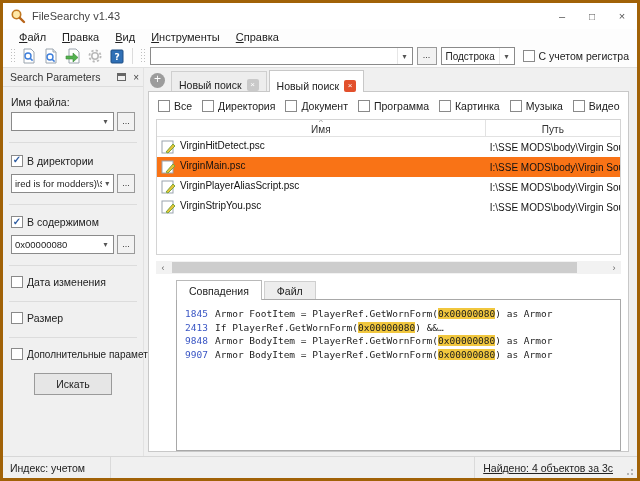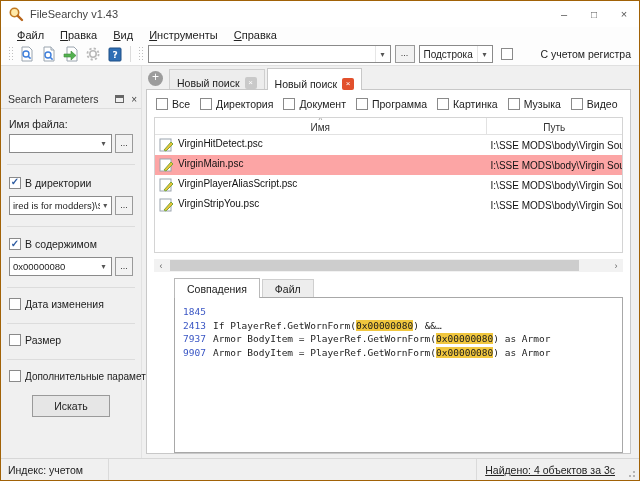--- a/index.html
+++ b/index.html
@@ -1,17 +1,17 @@
 <!DOCTYPE html>
 <html><head>
 <meta charset="utf-8">
 <style>
   * { margin:0; padding:0; box-sizing:border-box; }
   html,body { width:640px; height:481px; font-family:"Liberation Sans",sans-serif; background:#e8e8e8; }
-  .window { position:relative; width:640px; height:481px; background:#f0f0f0; border:1px solid #a16207; display:flex; flex-direction:column; overflow:hidden; }
+  .window { position:relative; width:640px; height:481px; background:#f0f0f0; border:3px solid #a16207; display:flex; flex-direction:column; overflow:hidden; }
 
   
   .titlebar { height:26px; background:#ffffff; display:flex; align-items:center; flex:0 0 auto; }
   .app-icon { width:16px; height:16px; margin:0 6px 0 7px; }
   .title-text { font-size:11px; color:#444; }
   .win-controls { margin-left:auto; display:flex; height:100%; }
   .win-btn { width:30px; height:100%; display:flex; align-items:center; justify-content:center; font-size:11px; color:#555; cursor:default; }
   .win-btn.max { font-size:10px; }
 
   
@@ -30,21 +30,21 @@
   .mode-select { width:74px; height:18px; background:#fff; border:1px solid #8a8a8a; display:flex; align-items:center; font-size:10px; color:#222; padding-left:4px; margin:0 2px; }
   .cb { display:inline-flex; align-items:center; font-size:10.5px; color:#222; white-space:nowrap; }
   .box { width:12px; height:12px; background:#fff; border:1px solid #8a8a8a; display:inline-flex; align-items:center; justify-content:center; margin-right:4px; flex:0 0 auto; font-size:10px; line-height:10px; color:#2c5aa0; font-weight:bold; }
   .box.checked::after { content:"✓"; margin-top:-1px; }
 
   
   .dock { flex:1 1 auto; display:flex; background:#f0f0f0; overflow:hidden; }
 
   
   .sidebar { width:141px; flex:0 0 auto; display:flex; flex-direction:column; border-right:1px solid #e2e2e2; }
-  .sb-header { height:19px; display:flex; align-items:center; padding:0 4px 0 7px; border-bottom:1px solid #dddddd;margin-top:24px; }
+  .sb-header { height:19px; display:flex; align-items:center; padding:0 4px 0 7px; border-bottom:1px solid #dddddd; }
   .sb-title { font-size:10.5px; color:#333; flex:1; }
   .pin-icon { width:9px; height:8px; border:1px solid #666; border-top:3px solid #666; margin-right:7px; }
   .sb-close { font-size:10px; color:#444; }
   .sb-body { padding:9px 8px 0 8px; font-size:10.5px; color:#222; }
   .sb-label { margin-bottom:4px; }
   .combo-row { display:flex; align-items:center; }
   .sb-combo { flex:1 1 auto; height:19px; background:#fff; border:1px solid #8a8a8a; display:flex; align-items:center; font-size:9.5px; color:#222; padding-left:3px; overflow:hidden; white-space:nowrap; }
   .sb-combo .combo-arrow { border-left:none; }
   .sb-dots { width:18px; height:19px; background:#f2f2f2; border:1px solid #9a9a9a; font-size:9px; color:#333; display:flex; align-items:flex-end; justify-content:center; padding-bottom:4px; margin-left:3px; flex:0 0 auto; }
   .sb-div { height:1px; background:#dcdcdc; margin:11px -2px 10px -2px; }
@@ -65,21 +65,21 @@
 
   .filter-row { display:flex; align-items:center; gap:10px; margin:2px 0 7px 2px; flex:0 0 auto; }
 
   .listwrap { border:1px solid #d4d4d4; flex:0 0 auto; height:136px; display:flex; flex-direction:column; overflow:hidden; }
   .list-header { height:17px; display:flex; border-bottom:1px solid #e2e2e2; background:#fff; flex:0 0 auto; }
   .col { position:relative; font-size:10px; color:#333; display:flex; align-items:flex-end; justify-content:center; padding-bottom:1px; }
   .col-name { width:71%; border-right:1px solid #e2e2e2; }
   .col-path { width:29%; }
   .sort-caret { position:absolute; top:-3px; left:50%; transform:translateX(-50%); font-size:8px; color:#888; }
   .lrow { height:20px; display:flex; align-items:center; font-size:10px; color:#111; flex:0 0 auto; }
-  .lrow.sel { background:#fca5a5; }
+  .lrow.sel { background:#f97316; }
   .cell-name { width:71%; display:flex; align-items:flex-start; padding-left:4px; overflow:hidden; white-space:nowrap; }
   .cell-path { width:29%; padding-left:4px; overflow:hidden; white-space:nowrap; }
   .ficon { width:15px; height:14px; margin-right:4px; flex:0 0 auto; }
 
   .hscroll { height:13px; background:#f2f2f2; display:flex; align-items:center; margin-top:6px; flex:0 0 auto; }
   .hs-arrow { width:14px; text-align:center; font-size:9px; color:#666; }
   .hs-track { flex:1; height:100%; position:relative; }
   .hs-thumb { position:absolute; left:2px; right:30px; top:1px; bottom:1px; background:#cdcdcd; }
 
   .matches { flex:1 1 auto; display:flex; flex-direction:column; margin-top:5px; overflow:hidden;padding-left:20px; }
@@ -169,21 +169,21 @@
     <div class="gripper"></div>
     <div class="search-combo">
       <span></span>
       <span class="combo-arrow">▾</span>
     </div>
     <div class="mini-btn">...</div>
     <div class="mode-select">
       <span>Подстрока</span>
       <span class="combo-arrow">▾</span>
     </div>
-    <label class="cb" style="margin:0 4px 0 6px;gap:24px;">
+    <label class="cb" style="margin:0 4px 0 6px;">
       <span class="box"></span>
       <span>С учетом регистра</span>
     </label>
   </div>
 
   <div class="dock">
 
     <div class="sidebar">
       <div class="sb-header">
         <span class="sb-title">Search Parameters</span>
@@ -349,23 +349,23 @@
             </div>
           <span class="hs-arrow">›</span>
         </div>
 
         <div class="matches">
           <div class="mtabs">
             <div class="mtab active">Совпадения</div>
             <div class="mtab">Файл</div>
           </div>
           <div class="code-area">
-            <div class="code-line"><span class="lnum">1845</span></div>
+            <div class="code-line"><span class="lnum">1845</span><span><span>Armor FootItem = PlayerRef.GetWornForm(</span><span class="hl">0x00000080</span><span>) as Armor</span></span></div>
             <div class="code-line"><span class="lnum">2413</span><span><span>If PlayerRef.GetWornForm(</span><span class="hl">0x00000080</span><span>) &amp;&amp;…</span></span></div>
-            <div class="code-line"><span class="lnum">7937</span><span><span>Armor BodyItem = PlayerRef.GetWornForm(</span><span class="hl">0x00000080</span><span>) as Armor</span></span></div>
+            <div class="code-line"><span class="lnum">9848</span><span><span>Armor BodyItem = PlayerRef.GetWornForm(</span><span class="hl">0x00000080</span><span>) as Armor</span></span></div>
             <div class="code-line"><span class="lnum">9907</span><span><span>Armor BodyItem = PlayerRef.GetWornForm(</span><span class="hl">0x00000080</span><span>) as Armor</span></span></div>
           </div>
         </div>
       </div>
     </div>
   </div>
 
   <div class="statusbar">
     <div class="st-left">Индекс: учетом</div>
     <div class="st-mid"></div>

